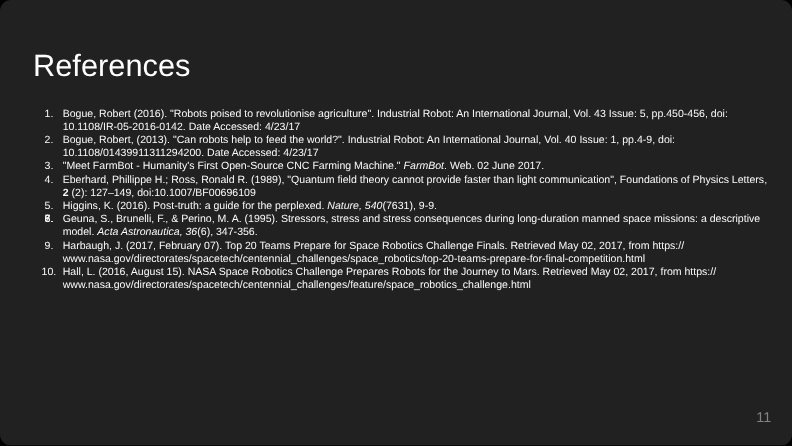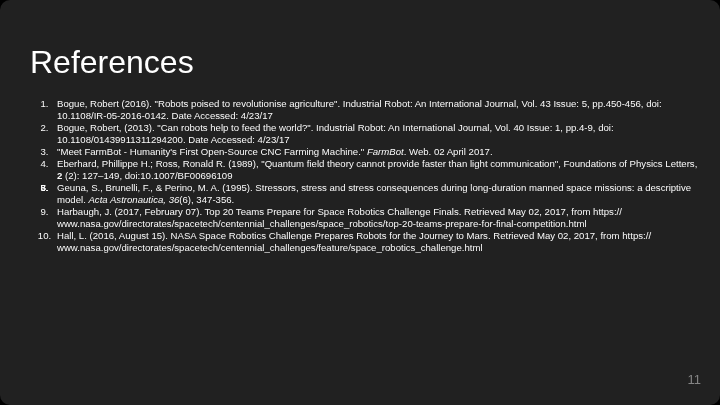--- a/index.html
+++ b/index.html
@@ -23,21 +23,21 @@
     width: 720px;
     height: 405px;
     background: #212121;
     border-radius: 10px;
   }
   .title {
     position: absolute;
     left: 30px;
     top: 46px;
     margin: 0;
-    font-size: 32px;
+    font-size: 28px;
     font-weight: 400;
     line-height: 1;
     color: #ffffff;
     letter-spacing: 0;
   }
   .refs {
     position: absolute;
     left: 36px;
     top: 98px;
     width: 665px;
@@ -70,23 +70,23 @@
 </style>
 </head>
 <body style="background: rgb(0, 0, 0);">
 
 <div class="stage">
   <div class="slide" style="background: rgb(33, 33, 33);">
     <h1 class="title" style="color: rgb(255, 255, 255);">References</h1>
     <div class="refs" style="color: rgb(251, 251, 251);">
         <div class="ref-item"><span class="ref-num">1.</span><span class="ref-text"><span>Bogue, Robert (2016). "Robots poised to revolutionise agriculture". Industrial Robot: An International Journal, Vol. 43 Issue: 5, pp.450-456, doi: 10.1108/IR-05-2016-0142. Date Accessed: 4/23/17</span></span></div>
         <div class="ref-item"><span class="ref-num">2.</span><span class="ref-text"><span>Bogue, Robert, (2013). "Can robots help to feed the world?". Industrial Robot: An International Journal, Vol. 40 Issue: 1, pp.4-9, doi: 10.1108/01439911311294200. Date Accessed: 4/23/17</span></span></div>
-        <div class="ref-item"><span class="ref-num">3.</span><span class="ref-text"><span>"Meet FarmBot - Humanity's First Open-Source CNC Farming Machine." </span><em>FarmBot</em><span>. Web. 02 April 2017.</span></span></div>
+        <div class="ref-item"><span class="ref-num">3.</span><span class="ref-text"><span>"Meet FarmBot - Humanity's First Open-Source CNC Farming Machine." </span><em>FarmBot</em><span>. Web. 02 June 2017.</span></span></div>
         <div class="ref-item"><span class="ref-num">4.</span><span class="ref-text"><span>Eberhard, Phillippe H.; Ross, Ronald R. (1989), "Quantum field theory cannot provide faster than light communication", Foundations of Physics Letters, </span><strong>2</strong><span> (2): 127–149, doi:10.1007/BF00696109</span></span></div>
-        <div class="ref-item"><span class="ref-num">5.</span></div>
+        <div class="ref-item"><span class="ref-num">5.</span><span class="ref-text"><span>Higgins, K. (2016). Post-truth: a guide for the perplexed. </span><em>Nature, 540</em><span>(7631), 9-9.</span></span></div>
         <div class="ref-item"><span class="ref-num">6.</span></div>
         <div class="ref-item"><span class="ref-num">7.</span></div>
         <div class="ref-item"><span class="ref-num">8.</span><span class="ref-text"><span>Geuna, S., Brunelli, F., &amp; Perino, M. A. (1995). Stressors, stress and stress consequences during long-duration manned space missions: a descriptive model. </span><em>Acta Astronautica, 36</em><span>(6), 347-356.</span></span></div>
         <div class="ref-item"><span class="ref-num">9.</span><span class="ref-text"><span>Harbaugh, J. (2017, February 07). Top 20 Teams Prepare for Space Robotics Challenge Finals. Retrieved May 02, 2017, from https://​www.nasa.gov/directorates/spacetech/centennial_challenges/space_robotics/top-20-teams-prepare-for-final-competition.html</span></span></div>
         <div class="ref-item"><span class="ref-num">10.</span><span class="ref-text"><span>Hall, L. (2016, August 15). NASA Space Robotics Challenge Prepares Robots for the Journey to Mars. Retrieved May 02, 2017, from https://​www.nasa.gov/directorates/spacetech/centennial_challenges/feature/space_robotics_challenge.html</span></span></div>
       </div>
     <div class="page-num" style="color: rgb(132, 132, 132);">11</div>
   </div>
 </div>
 

